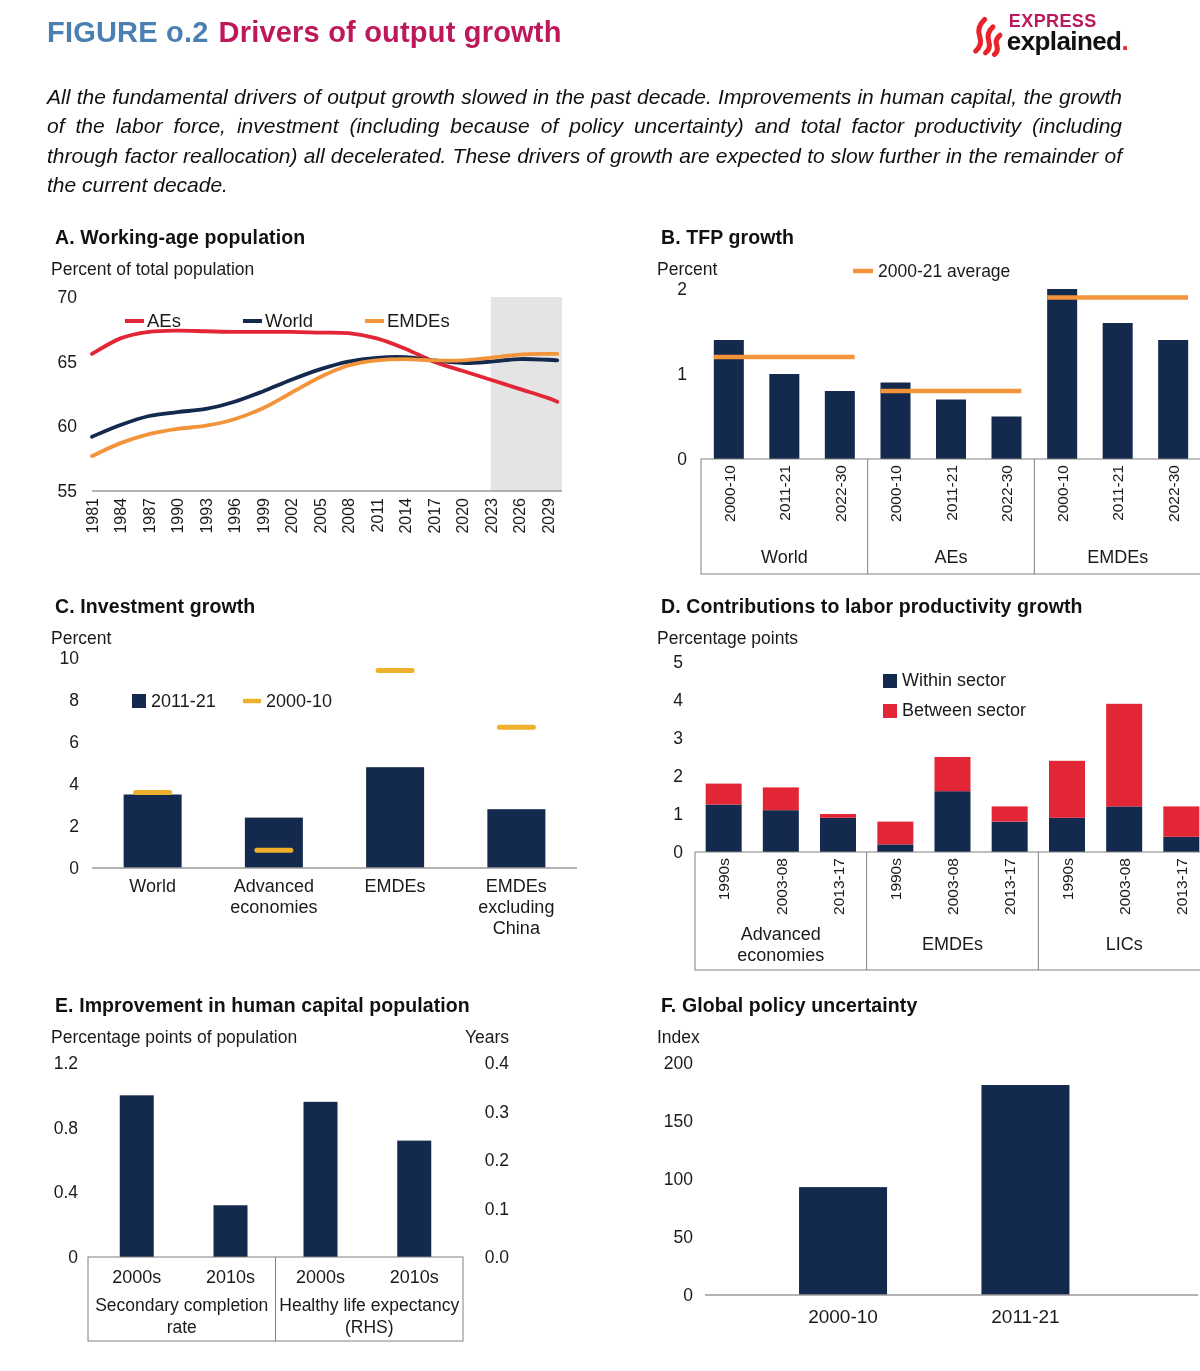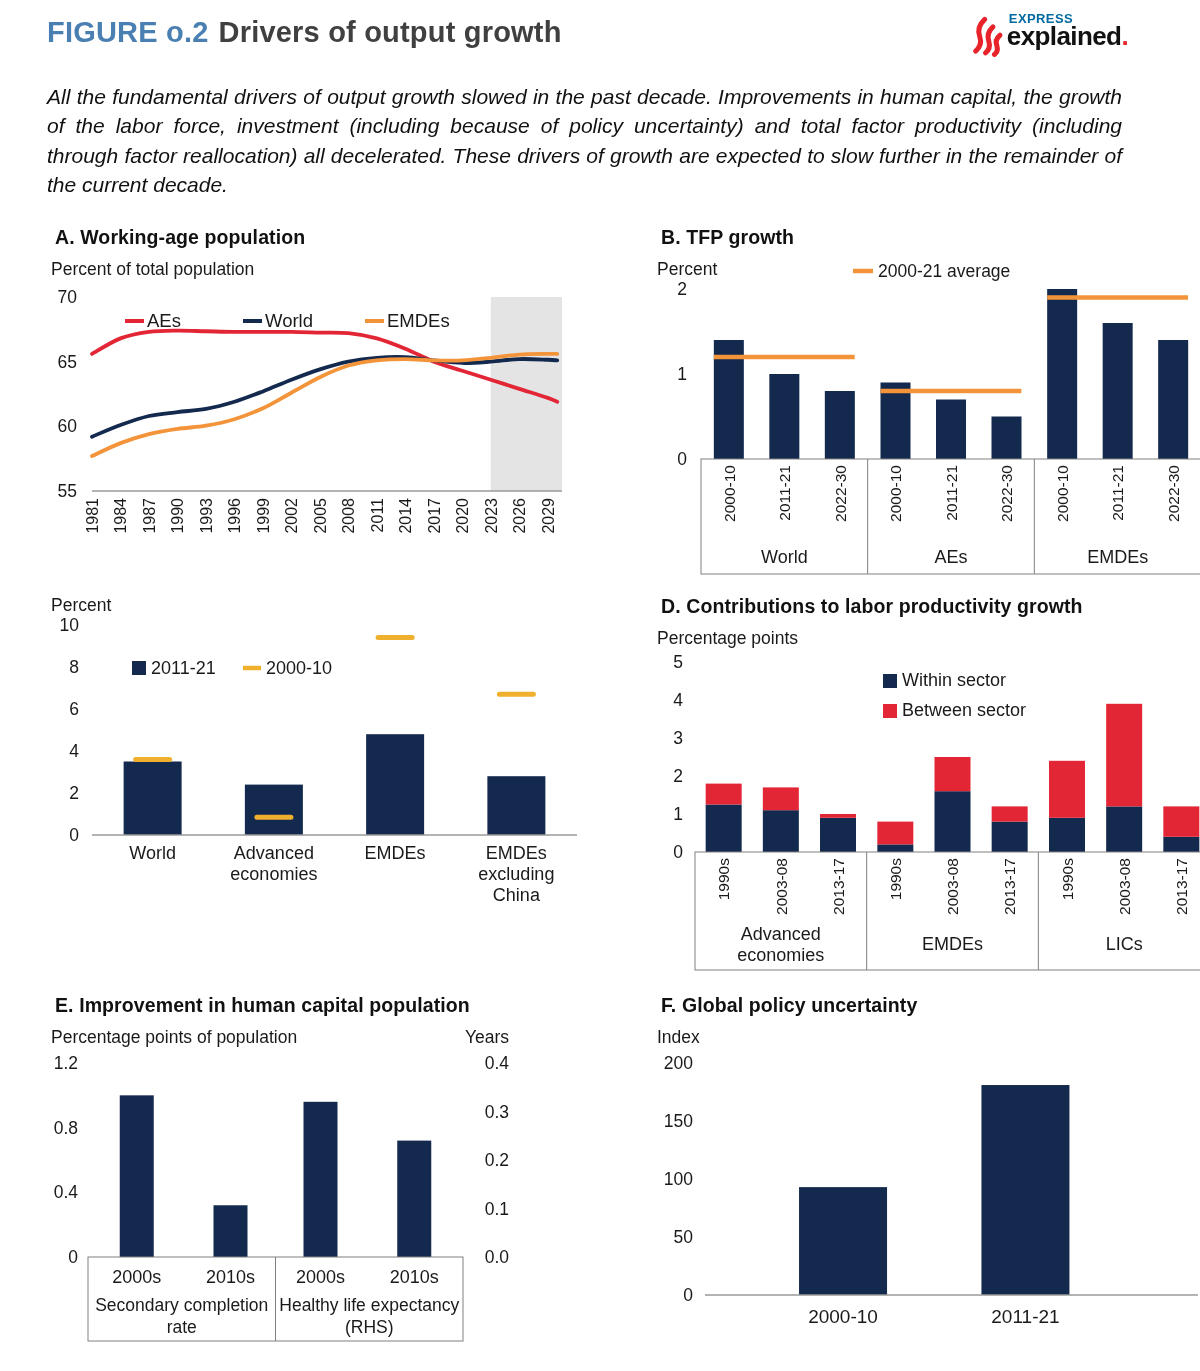--- a/index.html
+++ b/index.html
@@ -3,24 +3,24 @@
 <meta charset="utf-8">
 <style>
   html,body{margin:0;padding:0;}
   body{
     width:1200px;height:1371px;overflow:hidden;background:#ffffff;
     font-family:"Liberation Sans","DejaVu Sans",sans-serif;color:#1a1a1a;
   }
   .page{padding:16px 78px 0 47px;position:relative;}
   .hdr{display:flex;align-items:flex-start;position:relative;height:52px;}
   .fig-label{font-size:29px;font-weight:bold;color:#4a7fb2;letter-spacing:0.2px;}
-  .fig-title{font-size:29px;font-weight:bold;color:#404040;margin-left:10px;letter-spacing:0.2px;}
+  .fig-title{font-size:29px;font-weight:bold;color:#be185d;margin-left:10px;letter-spacing:0.2px;}
   .logo{position:absolute;right:-6px;top:-4px;display:flex;align-items:flex-start;}
   .logo-text{display:flex;flex-direction:column;align-items:flex-start;margin-left:2px;}
-  .logo-top{font-size:13px;font-weight:bold;color:#0369a1;letter-spacing:0.4px;line-height:1;margin-left:2px;}
+  .logo-top{font-size:18px;font-weight:bold;color:#be185d;letter-spacing:0.4px;line-height:1;margin-left:2px;}
   .logo-main{font-size:26px;font-weight:bold;color:#111;line-height:0.85;letter-spacing:-0.6px;}
   .logo-period{color:#e8232a;}
   .subtitle{
     font-style:italic;font-size:21px;line-height:1.4;text-align:justify;
     margin:14px 0 0 0;color:#111;
   }
   .grid{
     display:grid;grid-template-columns:1fr 1fr;column-gap:38px;row-gap:16px;
     margin-top:26px;
   }
@@ -128,20 +128,21 @@
             <text x="359.235" y="206" font-size="15.5" text-anchor="end" transform="rotate(-90 359.235 206)">2022-30</text>
             <text x="298" y="304" font-size="18" text-anchor="middle">AEs</text>
             <text x="414.90166666666664" y="206" font-size="15.5" text-anchor="end" transform="rotate(-90 414.90166666666664 206)">2000-10</text>
             <text x="470.40166666666664" y="206" font-size="15.5" text-anchor="end" transform="rotate(-90 470.40166666666664 206)">2011-21</text>
             <text x="525.9016666666666" y="206" font-size="15.5" text-anchor="end" transform="rotate(-90 525.9016666666666 206)">2022-30</text>
             <text x="464.66666666666663" y="304" font-size="18" text-anchor="middle">EMDEs</text>
           </svg>
         </div>
     </section>
     <section class="panel">
+      <h3>C. Investment growth</h3>
       <div class="chart">
           <svg width="550" height="332" viewBox="0 0 550 332">
             <text x="4" y="16" font-size="17.5" text-anchor="start">Percent</text>
             <text x="32" y="246" font-size="17.5" text-anchor="end">0</text>
             <text x="32" y="204" font-size="17.5" text-anchor="end">2</text>
             <text x="32" y="162" font-size="17.5" text-anchor="end">4</text>
             <text x="32" y="120" font-size="17.5" text-anchor="end">6</text>
             <text x="32" y="78" font-size="17.5" text-anchor="end">8</text>
             <text x="32" y="36" font-size="17.5" text-anchor="end">10</text>
             <rect x="85" y="66" width="14" height="14" fill="#14294e"></rect>

